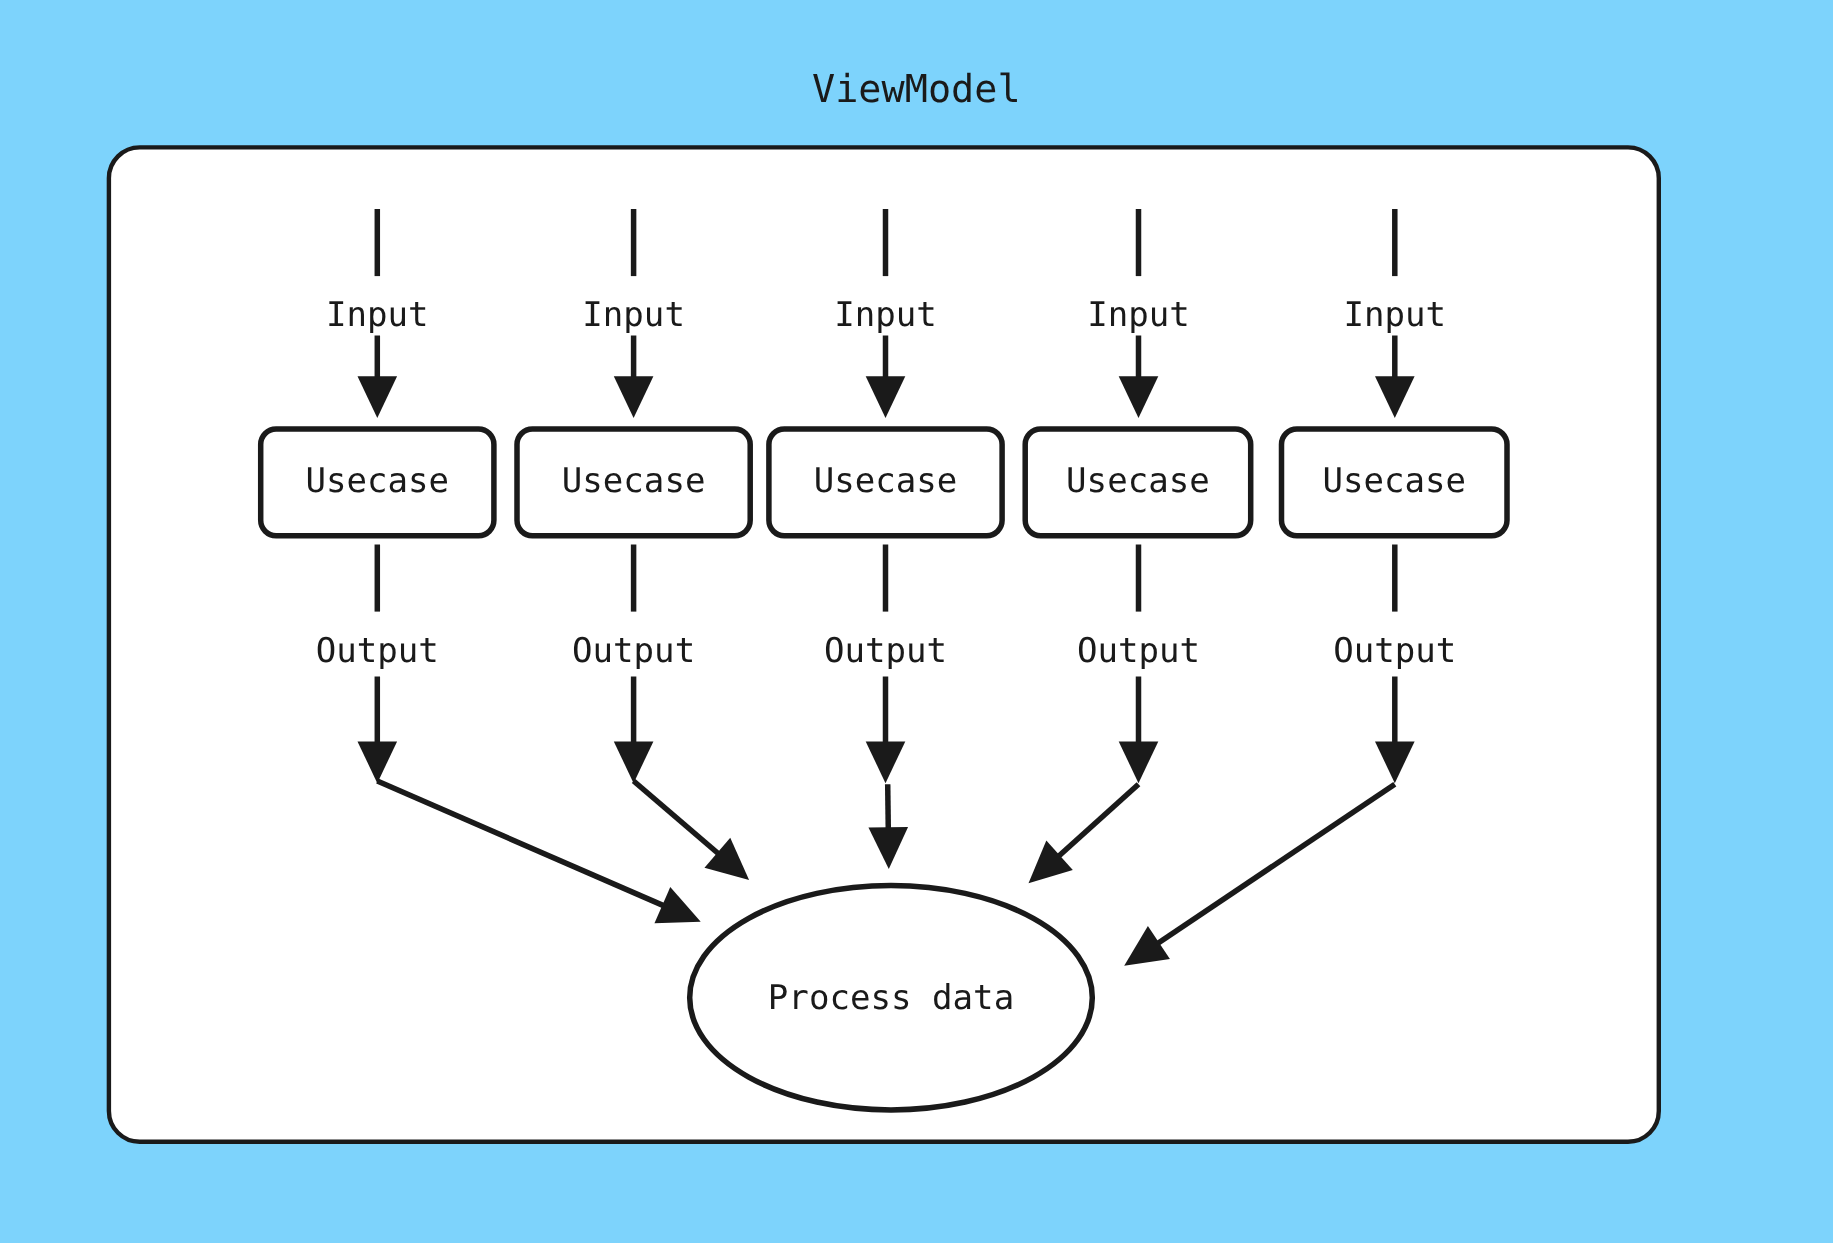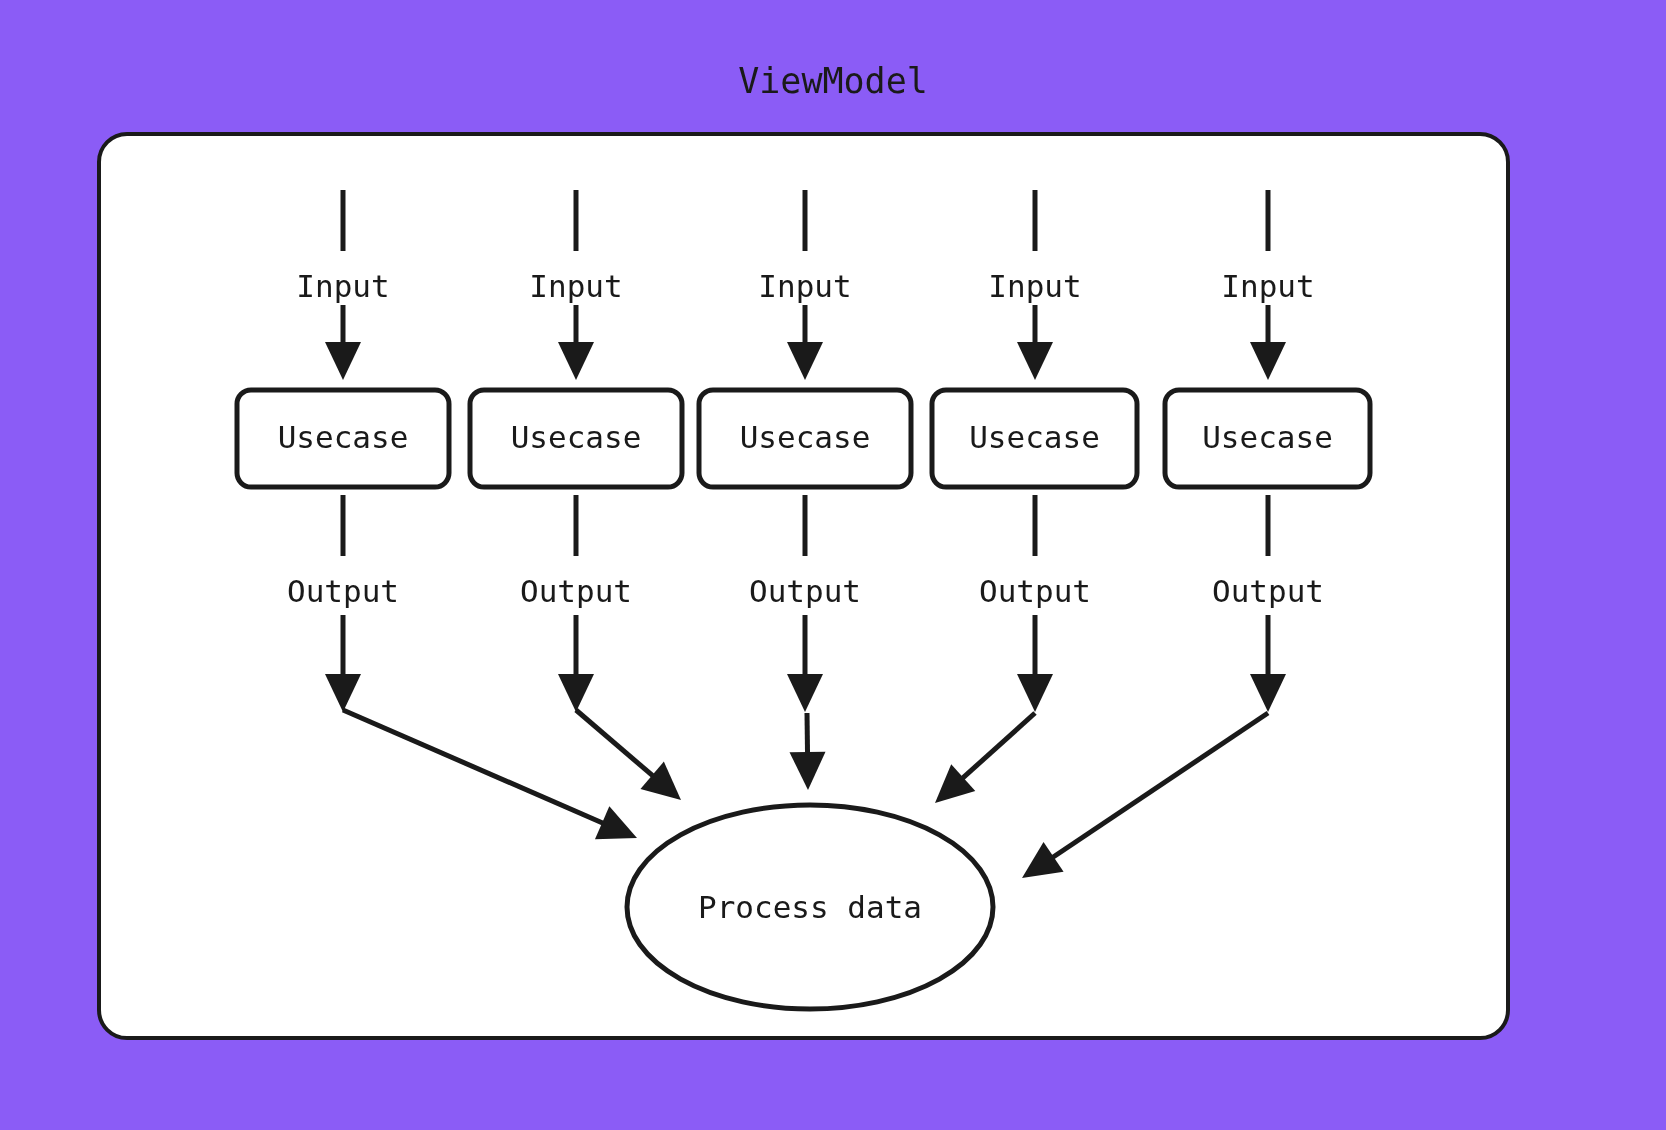--- a/index.html
+++ b/index.html
@@ -10,21 +10,21 @@
   body {
     width: 1666px;
     height: 1130px;
     overflow: hidden;
     font-family: "DejaVu Sans Mono", monospace;
   }
   #stage {
     position: relative;
     width: 1666px;
     height: 1130px;
-    background: #8b5cf6;
+    background: #7dd3fc;
     text-align: center;
   }
   #diagram-svg {
     position: absolute;
     left: 0;
     top: 0;
     width: 1666px;
     height: 1130px;
   }
   .diagram-title {

